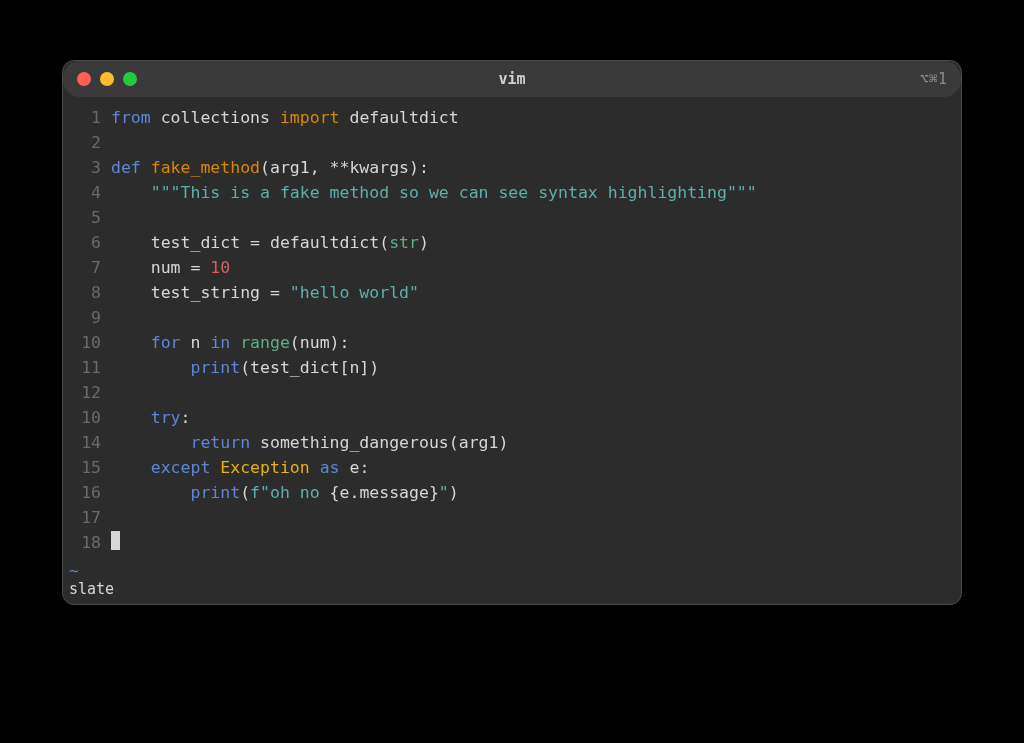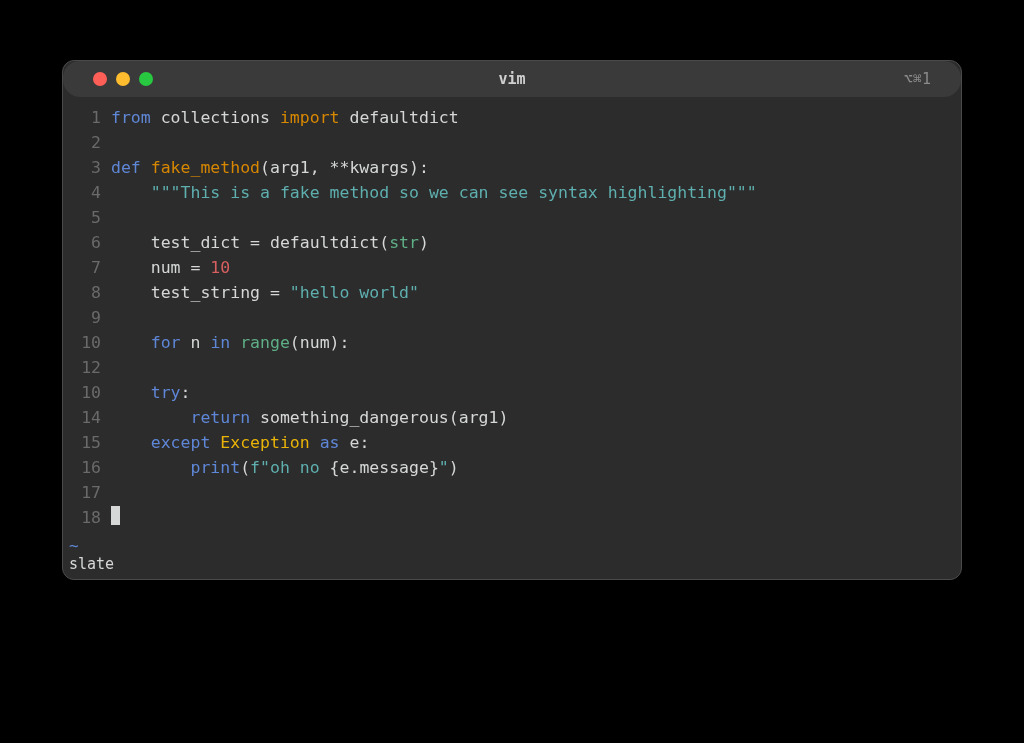--- a/index.html
+++ b/index.html
@@ -19,21 +19,21 @@
     border-radius: 12px;
     border: 1px solid #4a4a4a;
     overflow: hidden;
     box-shadow: 0 15px 40px rgba(0,0,0,0.6);
   }
   .titlebar {
     height: 36px;
     background: #3a3a3a;
     display: flex;
     align-items: center;
-    padding: 0 30px;
+    padding: 0 14px;
     position: relative;
     border-radius: 17px;
   }
   .traffic { display: flex; gap: 9px; }
   .dot { width: 14px; height: 14px; border-radius: 50%; }
   .dot.red { background: #ff5f57; }
   .dot.yellow { background: #febc2e; }
   .dot.green { background: #28c840; }
   .title {
     position: absolute;
@@ -101,20 +101,21 @@
       <div class="line"><span class="gutter">1</span><span class="code"><span class="kw">from</span><span class="punc"> </span><span class="code">collections</span><span class="punc"> </span><span class="incl">import</span><span class="punc"> </span><span class="code">defaultdict</span></span></div>
       <div class="line"><span class="gutter">2</span><span class="code"></span></div>
       <div class="line"><span class="gutter">3</span><span class="code"><span class="kw">def</span><span class="punc"> </span><span class="def">fake_method</span><span class="punc">(arg1, **kwargs):</span></span></div>
       <div class="line"><span class="gutter">4</span><span class="code"><span class="punc">    </span><span class="str">"""This is a fake method so we can see syntax highlighting"""</span></span></div>
       <div class="line"><span class="gutter">5</span><span class="code"></span></div>
       <div class="line"><span class="gutter">6</span><span class="code"><span class="punc">    test_dict = defaultdict(</span><span class="builtin">str</span><span class="punc">)</span></span></div>
       <div class="line"><span class="gutter">7</span><span class="code"><span class="punc">    num = </span><span class="num">10</span></span></div>
       <div class="line"><span class="gutter">8</span><span class="code"><span class="punc">    test_string = </span><span class="str">"hello world"</span></span></div>
       <div class="line"><span class="gutter">9</span><span class="code"></span></div>
       <div class="line"><span class="gutter">10</span><span class="code"><span class="punc">    </span><span class="kw">for</span><span class="punc"> n </span><span class="kw">in</span><span class="punc"> </span><span class="builtin">range</span><span class="punc">(num):</span></span></div>
+      <div class="line"><span class="gutter">11</span><span class="code"><span class="punc">        </span><span class="kw">print</span><span class="punc">(test_dict[n])</span></span></div>
       <div class="line"><span class="gutter">12</span><span class="code"></span></div>
       <div class="line"><span class="gutter">10</span><span class="code"><span class="punc">    </span><span class="kw">try</span><span class="punc">:</span></span></div>
       <div class="line"><span class="gutter">14</span><span class="code"><span class="punc">        </span><span class="kw">return</span><span class="punc"> something_dangerous(arg1)</span></span></div>
       <div class="line"><span class="gutter">15</span><span class="code"><span class="punc">    </span><span class="kw">except</span><span class="punc"> </span><span class="type">Exception</span><span class="punc"> </span><span class="kw">as</span><span class="punc"> e:</span></span></div>
       <div class="line"><span class="gutter">16</span><span class="code"><span class="punc">        </span><span class="kw">print</span><span class="punc">(</span><span class="str">f"oh no </span><span class="punc">{e.message}</span><span class="str">"</span><span class="punc">)</span></span></div>
       <div class="line"><span class="gutter">17</span></div>
       <div class="line"><span class="gutter">18</span><span class="code"><span class="cursor"></span></span></div>
     </div>
 
   <div class="tilde-line">~</div>

